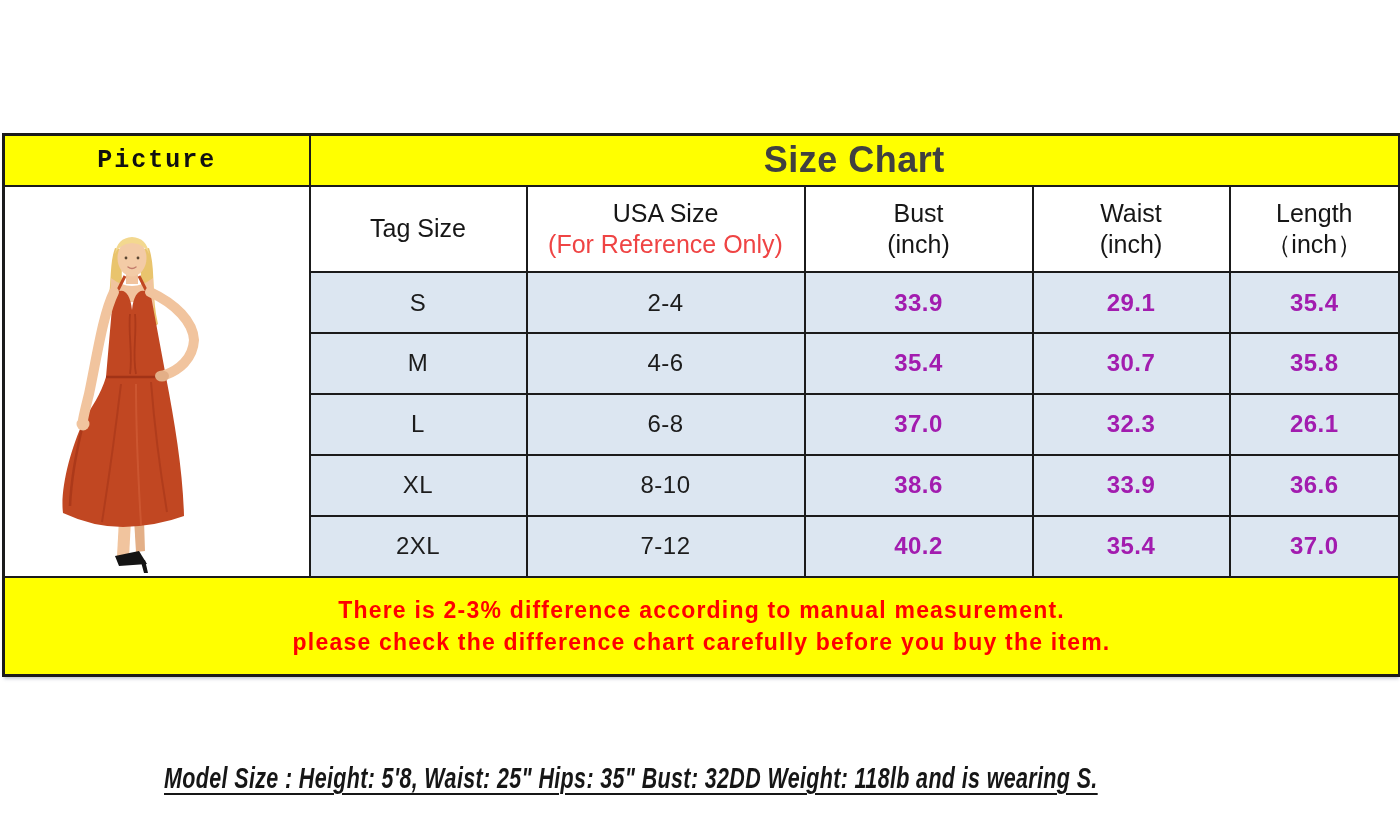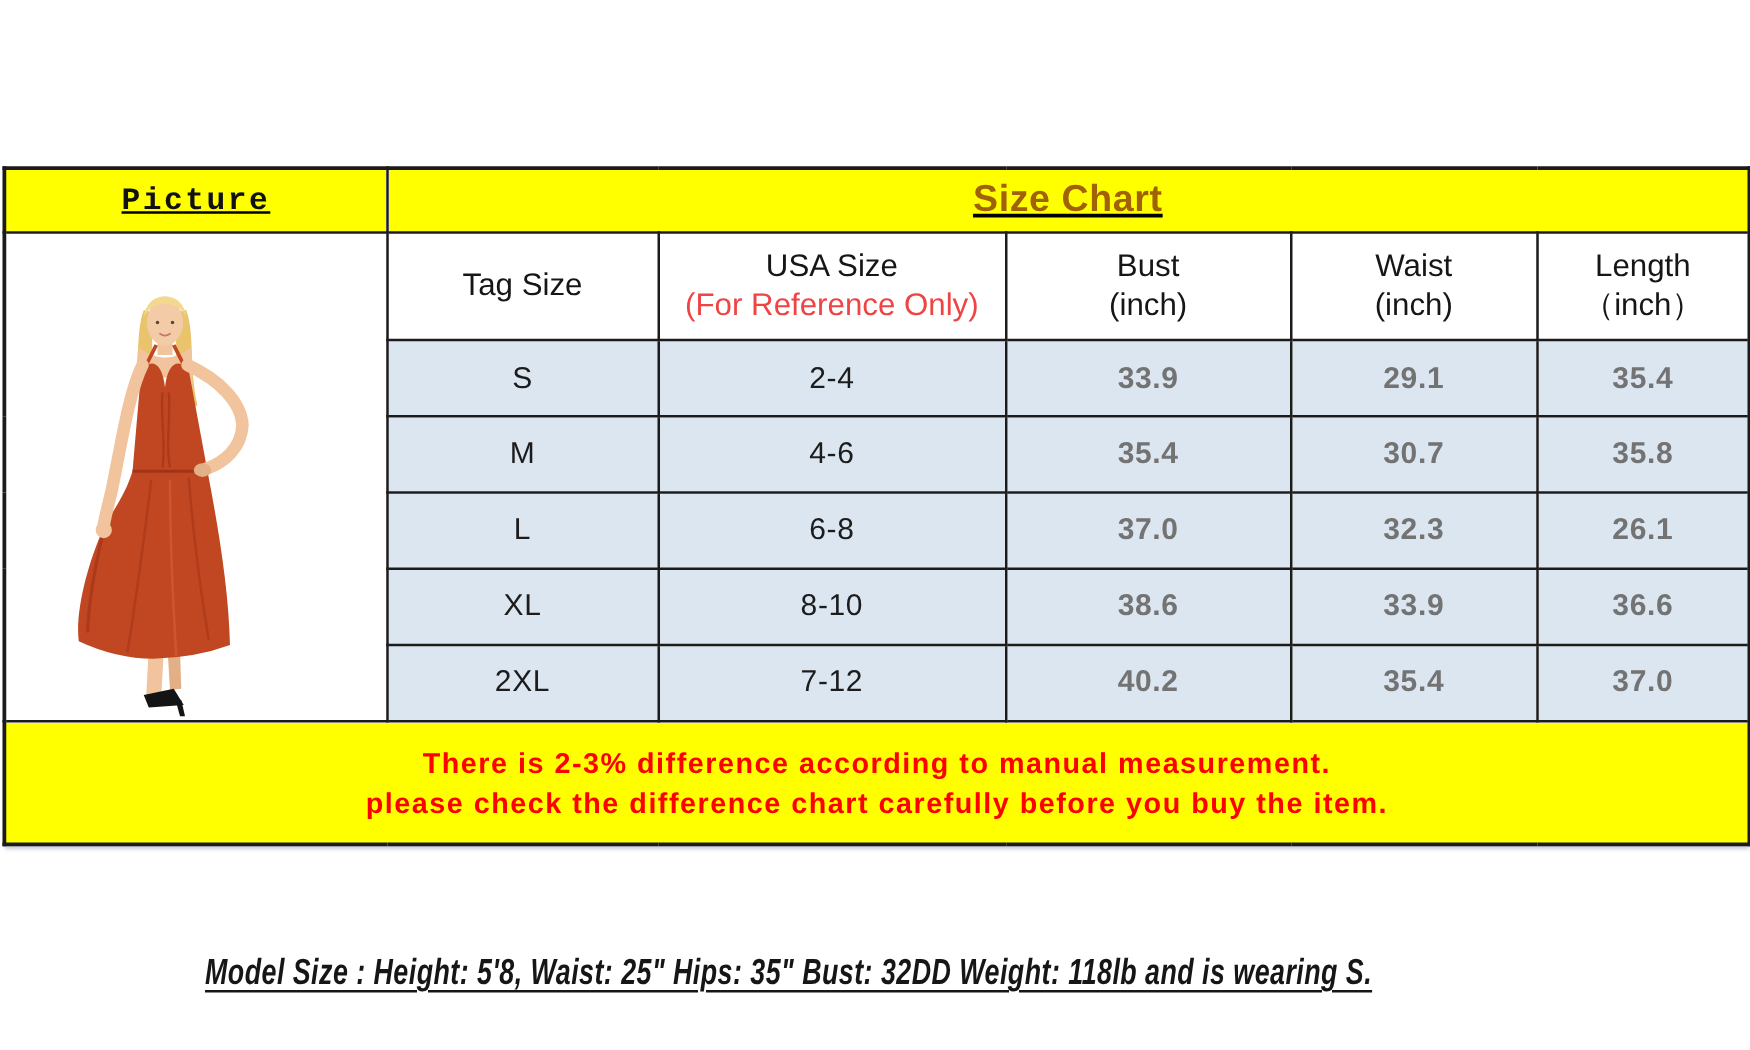--- a/index.html
+++ b/index.html
@@ -12,36 +12,36 @@
     position:absolute;left:2px;top:133px;width:1396px;
     border-collapse:collapse;table-layout:fixed;
     border:3px solid #1b1b1b;
     box-shadow:0 4px 3px -2px rgba(130,140,165,.45);
   }
   .size-table td{
     border:2px solid #1b1b1b;text-align:center;vertical-align:middle;
     padding:0;overflow:hidden;
   }
   .yellow{background:#ffff00;}
-  .row-band{height:51px;text-decoration:underline;}
+  .row-band{height:51px;}
   .row-head{height:84px;}
   .row-data{height:59px;}
   .row-note{height:99px;}
   .picture-head{
     font-family:"Liberation Mono","DejaVu Sans Mono",monospace;
     font-weight:bold;font-size:25px;color:#111;letter-spacing:2px;
   }
   .chart-title{
-    color:#a16207;font-size:30px;font-weight:bold;letter-spacing:.5px;
+    color:#404040;font-size:36px;font-weight:bold;letter-spacing:.5px;
   }
   .col-head{background:#ffffff;color:#161616;font-size:25px;line-height:1.25;}
   .col-head .sub{font-size:25px;}
   .red{color:#ef4444;}
   .row-data td{background:#dce6f1;color:#1c1c1c;font-size:24px;letter-spacing:.5px;}
-  .row-data td.meas{color:#737373;font-weight:bold;}
+  .row-data td.meas{color:#a21caf;font-weight:bold;}
   .note-cell{line-height:1.4;}
   .note-cell div{
     color:#ff0000;font-size:23px;font-weight:bold;letter-spacing:1.2px;
   }
   .picture-cell{background:#ffffff;vertical-align:bottom;}
   .model-wrap{position:relative;width:100%;height:389px;}
   .model-wrap svg{position:absolute;left:46px;bottom:2px;display:block;}
   .model-info{
     position:absolute;top:762px;left:0;width:1160px;text-align:center;
     color:#161616;white-space:nowrap;

